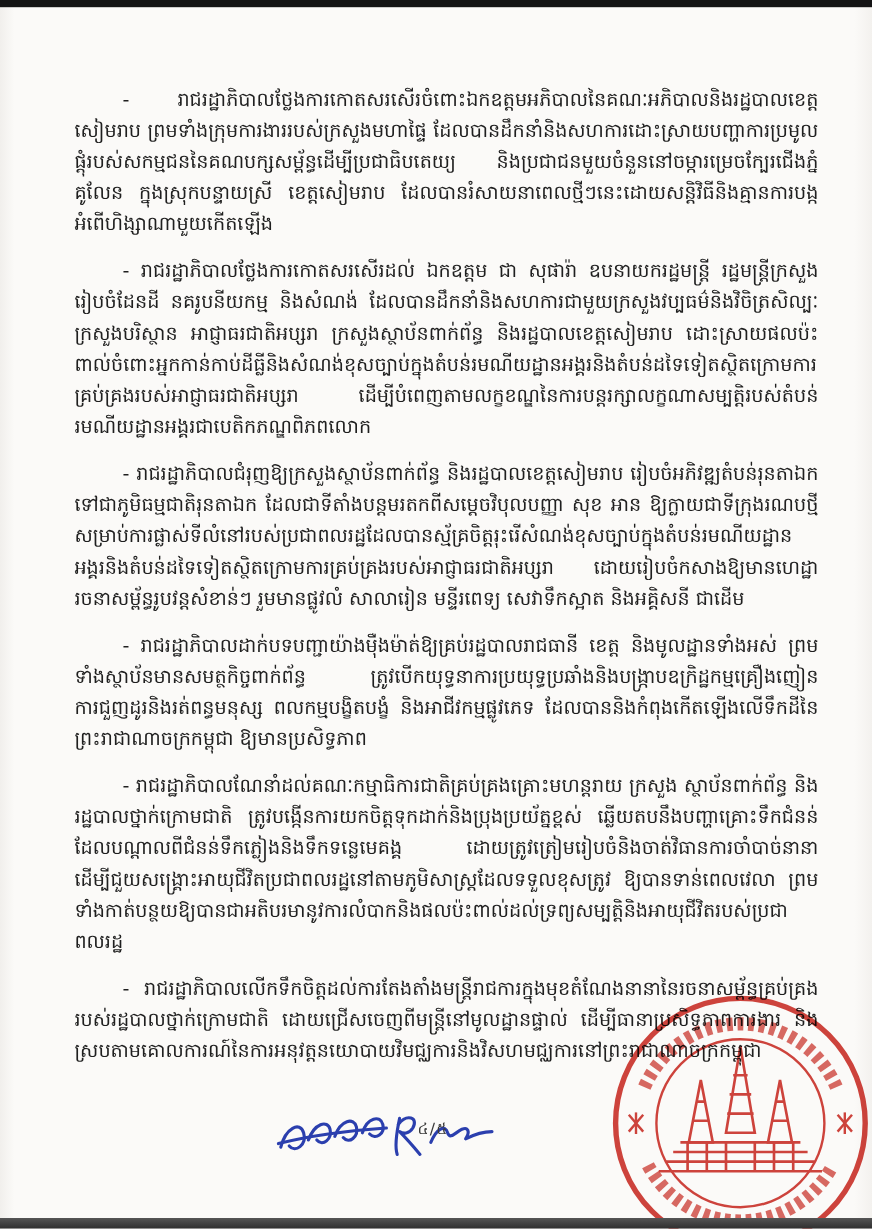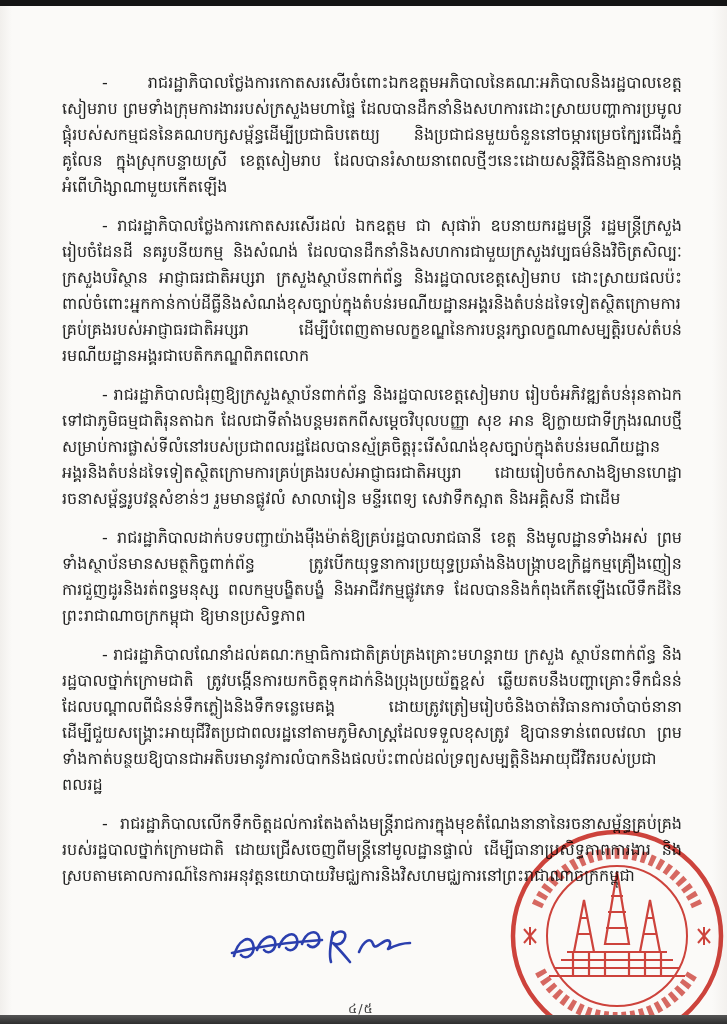--- a/index.html
+++ b/index.html
@@ -31,21 +31,21 @@
   }
   .sig path{stroke:#2b3fae;stroke-width:2.6;fill:none;stroke-linecap:round;stroke-linejoin:round;}
   .stamp{
     position:absolute;left:507px;top:826px;width:220px;height:220px;
     mix-blend-mode:multiply;opacity:.92;
   }
   .stamp .ln{fill:none;stroke:#cd342c;}
   .stamp .txtarc{fill:none;stroke:#cd342c;stroke-width:11;stroke-dasharray:5 4;opacity:.8;}
   .stamp .star{stroke:#cd342c;stroke-width:2;}
   .pagenum{
-    position:absolute;left:348px;top:1000px;
+    position:absolute;left:348px;top:932px;
     font-size:13px;color:#3a3a3a;letter-spacing:1px;
   }
 </style>
 </head>
 <body>
 
 <div class="page">
 
   <div class="scan-edge top"></div>
 

